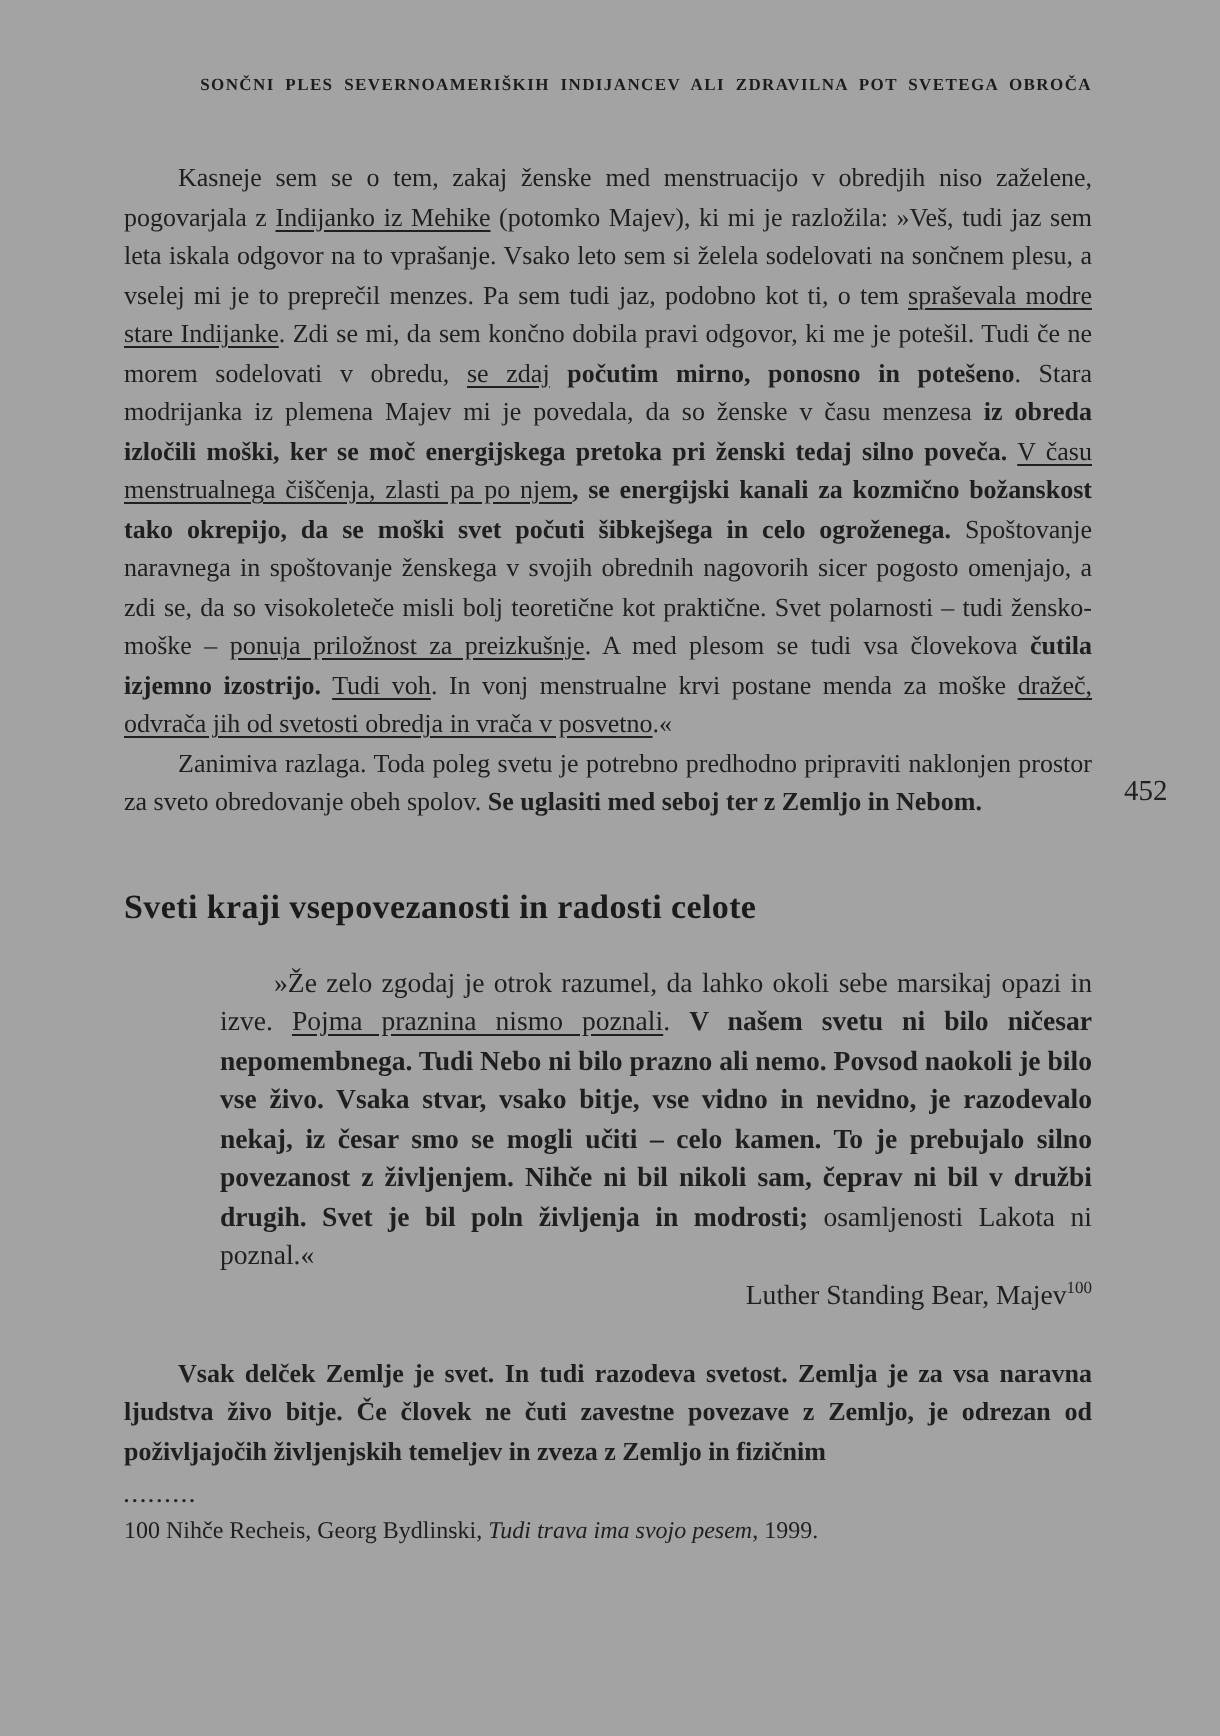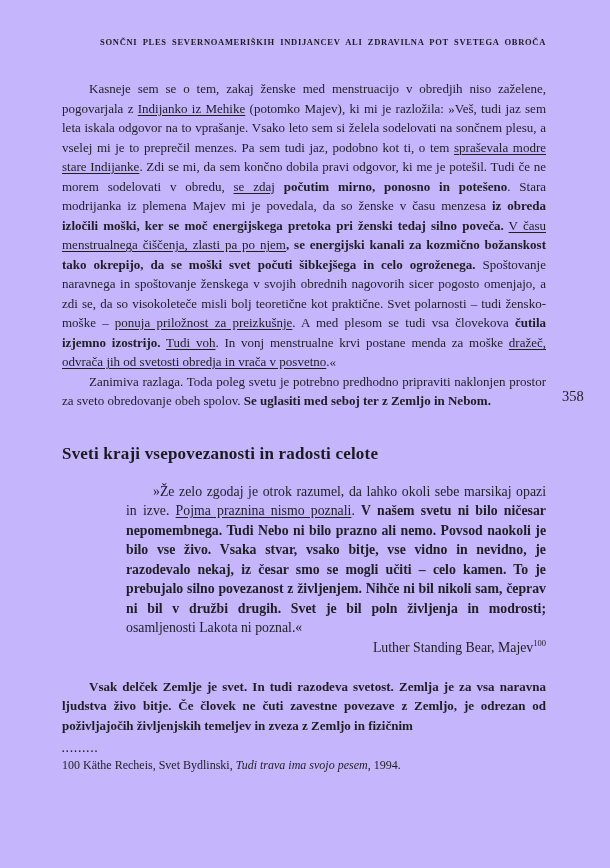--- a/index.html
+++ b/index.html
@@ -1,19 +1,19 @@
 <!DOCTYPE html>
 <html><head>
 <meta charset="utf-8">
 <style>
   html,body { margin:0; padding:0; background:#ffffff; }
   .page {
     position:relative;
     width:610px; height:868px;
-    background:#c4b5fd;
+    background:#a3a3a3;
     font-family:"Liberation Serif", serif;
     color:#1f1f1f;
     overflow:hidden;
   }
   .running-header {
     position:absolute; top:37px; left:62px; width:484px;
     text-align:right;
     font-size:8.5px; font-weight:bold;
     letter-spacing:0.7px; word-spacing:2.5px;
     color:#1c1c1c;
@@ -30,21 +30,21 @@
     color:#1f1f1f;
   }
   .b { font-weight:bold; }
   .u { text-decoration:underline; text-underline-offset:2px; }
   .i { font-style:italic; }
   h2.section-heading {
     margin:33px 0 18px 0;
     font-size:17px; font-weight:bold;
     letter-spacing:0.2px; color:#1b1b1b;
   }
-  .quote-block { margin-left:64px; }
+  .quote-block { margin-left:48px; }
   p.quote {
     margin:0;
     font-size:13.8px; line-height:19.5px;
     text-align:justify; text-indent:27px;
   }
   .attribution {
     margin:0;
     font-size:13.8px; line-height:19.5px;
     text-align:right;
   }
@@ -62,21 +62,21 @@
     color:#1f1f1f;
   }
 </style>
 </head>
 <body>
 
 <div class="page">
 
   <div class="running-header">SONČNI PLES SEVERNOAMERIŠKIH INDIJANCEV ALI ZDRAVILNA POT SVETEGA OBROČA</div>
 
-  <div class="page-number">358</div>
+  <div class="page-number">452</div>
 
   <div class="column">
 
     <p class="body"><span>Kasneje sem se o tem, zakaj ženske med menstruacijo v obredjih niso zaželene, pogovarjala z </span><span class="u">Indijanko iz Mehike</span><span> (potomko Majev), ki mi je razložila: »Veš, tudi jaz sem leta iskala odgovor na to vprašanje. Vsako leto sem si želela sodelovati na sončnem plesu, a vselej mi je to preprečil menzes. Pa sem tudi jaz, podobno kot ti, o tem </span><span class="u">spraševala modre stare Indijanke</span><span>. Zdi se mi, da sem končno dobila pravi odgovor, ki me je potešil. Tudi če ne morem sodelovati v obredu, </span><span class="u">se zdaj</span><span> </span><span class="b">počutim mirno, ponosno in potešeno</span><span>. Stara modrijanka iz plemena Majev mi je povedala, da so ženske v času menzesa </span><span class="b">iz obreda izločili moški, ker se moč energijskega pretoka pri ženski tedaj silno poveča.</span><span> </span><span class="u">V času menstrualnega čiščenja, zlasti pa po njem</span><span class="b">, se energijski kanali za kozmično božanskost tako okrepijo, da se moški svet počuti šibkejšega in celo ogroženega.</span><span> Spoštovanje naravnega in spoštovanje ženskega v svojih obrednih nagovorih sicer pogosto omenjajo, a zdi se, da so visokoleteče misli bolj teoretične kot praktične. Svet polarnosti – tudi žensko-moške – </span><span class="u">ponuja priložnost za preizkušnje</span><span>. A med plesom se tudi vsa človekova </span><span class="b">čutila izjemno izostrijo.</span><span> </span><span class="u">Tudi voh</span><span>. In vonj menstrualne krvi postane menda za moške </span><span class="u">dražeč, odvrača jih od svetosti obredja in vrača v posvetno</span><span>.«</span></p>
 
     <p class="body"><span>Zanimiva razlaga. Toda poleg svetu je potrebno predhodno pripraviti naklonjen prostor za sveto obredovanje obeh spolov. </span><span class="b">Se uglasiti med seboj ter z Zemljo in Nebom.</span></p>
 
     <h2 class="section-heading">Sveti kraji vsepovezanosti in radosti celote</h2>
 
     <div class="quote-block">
@@ -84,18 +84,18 @@
       <div class="attribution">
         <span>Luther Standing Bear, Majev</span><sup>100</sup>
       </div>
     </div>
 
     <p class="body final"><span class="b">Vsak delček Zemlje je svet. In tudi razodeva svetost. Zemlja je za vsa naravna ljudstva živo bitje. Če človek ne čuti zavestne povezave z Zemljo, je odrezan od poživljajočih življenjskih temeljev in zveza z Zemljo in fizičnim</span></p>
 
     <div class="footnote-area">
       <div class="footnote-divider">.........</div>
       <div class="footnote">
-        <span>100</span><span> Käthe Recheis, Svet Bydlinski, </span><span class="i">Tudi trava ima svojo pesem</span><span>, 1994.</span>
+        <span>100</span><span> Nihče Recheis, Georg Bydlinski, </span><span class="i">Tudi trava ima svojo pesem</span><span>, 1999.</span>
       </div>
     </div>
 
   </div>
 </div>
 
 </body></html>

